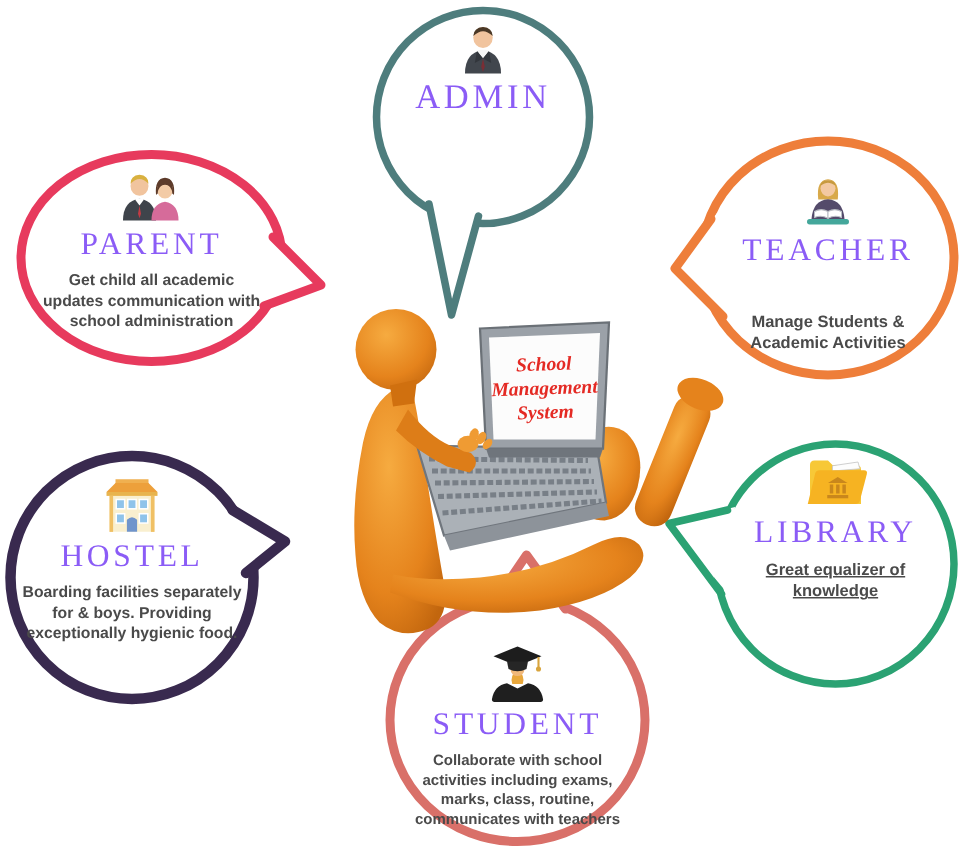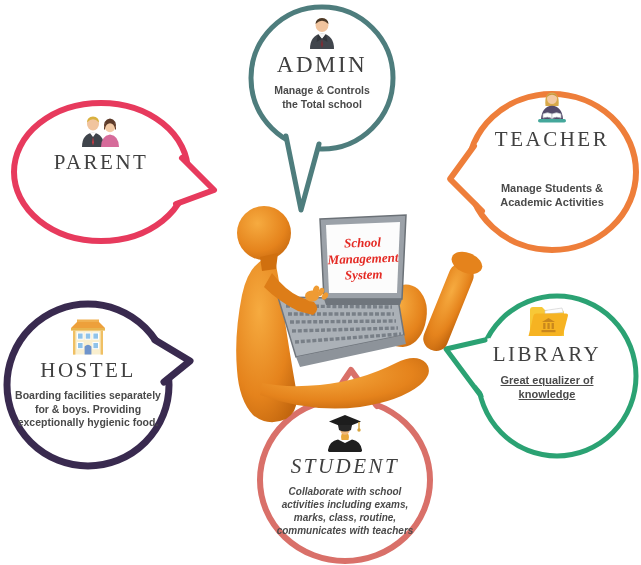--- a/index.html
+++ b/index.html
@@ -9,21 +9,21 @@
     font-family:"Liberation Sans",sans-serif;
   }
   .stage{position:absolute;inset:0;width:641px;height:565px;}
   svg.bubbles{position:absolute;left:0;top:0;}
   .bubble-content{
     position:absolute;text-align:center;color:#4b4b4b;
   }
   .bubble-icon{display:block;margin:0 auto 2px auto;}
   .bubble-title{
     font-family:"Liberation Serif",serif;
-    font-size:21px;letter-spacing:2.5px;color:#404040;
+    font-size:21px;letter-spacing:2.5px;color:#8b5cf6;
     margin:2px 0 6px 0;font-weight:normal;white-space:nowrap;
   }
   .bubble-title.big{font-size:23px;}
   .bubble-desc{
     font-size:10.5px;font-weight:bold;line-height:1.3;color:#4a4a4a;
     margin:0 auto;
   }
   .desc-sm{font-size:10px;}
   #figure-svg{position:absolute;left:220px;top:195px;}
 </style>
@@ -75,39 +75,39 @@
     <svg class="bubble-icon" width="36" height="34" viewBox="0 0 36 34">
       <ellipse cx="18" cy="9" rx="6.5" ry="7" fill="#f1c49e"></ellipse>
       <path d="M11.5,8 Q11.8,2.5 18,2 Q24.2,2.5 24.5,8 Q21,4.8 18,4.8 Q15,4.8 11.5,8 Z" fill="#4a3826"></path>
       <path d="M6,33 Q6,19 18,17.5 Q30,19 30,33 Z" fill="#41464d"></path>
       <path d="M14,18 L18,23 L22,18 L20,17.2 L16,17.2 Z" fill="#f5f5f5"></path>
       <path d="M14,18 L18,23 L12.5,26 Z" fill="#32363c"></path>
       <path d="M22,18 L18,23 L23.5,26 Z" fill="#32363c"></path>
       <path d="M18,23 L16.8,28.5 L18,32 L19.2,28.5 Z" fill="#7a2e35"></path>
     </svg>
     <div class="bubble-title big">ADMIN</div>
-    <div class="bubble-desc" style="width:102px;">Manage &amp; Controls the Total school</div>
   </div>
 
   <div class="bubble-content" style="left:20px;top:114px;width:162px;">
     <svg class="bubble-icon" width="48" height="34" viewBox="0 0 48 34">
       <ellipse cx="16" cy="10" rx="6" ry="6.5" fill="#f1c49e"></ellipse>
       <path d="M10,8.5 Q10,3 16,2.5 Q22,3 22,8.5 Q19,5.3 16,5.3 Q13,5.3 10,8.5 Z" fill="#d9b13f"></path>
       <path d="M5,33 Q5,20 16,18.5 Q27,20 27,33 Z" fill="#3f444b"></path>
       <path d="M13,19 L16,23 L19,19 L17.5,18.3 L14.5,18.3 Z" fill="#fff"></path>
       <path d="M16,23 L15,28.5 L16,31.5 L17,28.5 Z" fill="#c23b44"></path>
       <path d="M27,16 Q26,5 33,4.5 Q40,5 39,16 L36.5,13.5 Q36.3,8.8 33,8.8 Q29.7,8.8 29.5,13.5 Z" fill="#5d3b2a"></path>
       <ellipse cx="33" cy="12.5" rx="5.3" ry="5.8" fill="#f3cba6"></ellipse>
       <path d="M27.7,15.5 Q27,6 33,5.5 Q39,6 38.3,15.5 Q37,9.2 33,9.2 Q29,9.2 27.7,15.5 Z" fill="#5d3b2a"></path>
       <path d="M24,33 Q24,22 33,20.5 Q42,22 42,33 Z" fill="#d66b9a"></path>
     </svg>
     <div class="bubble-title">PARENT</div>
-  </div>
-
-  <div class="bubble-content" style="left:478px;top:89px;width:148px;text-align:center;">
+    <div class="bubble-desc" style="width:152px;">Get child all academic updates communication with school administration</div>
+  </div>
+
+  <div class="bubble-content" style="left:478px;top:116px;width:148px;text-align:center;">
     <svg class="bubble-icon" width="42" height="36" viewBox="0 0 42 36">
       <path d="M14.5,17 Q13,4 21,3.5 Q29,4 27.5,17 Z" fill="#d8a94a"></path>
       <ellipse cx="21" cy="9.5" rx="5" ry="5.5" fill="#f3c9a2"></ellipse>
       <path d="M15.8,8 Q16.3,4.2 21,4.2 Q25.7,4.2 26.2,8 Q23,5.8 21,5.8 Q19,5.8 15.8,8 Z" fill="#c79a3f"></path>
       <path d="M10,30 Q11,17.5 21,16.8 Q31,17.5 32,30 Z" fill="#544b6b"></path>
       <path d="M12,25 Q16.5,22.5 21,25 L21,29.5 Q16.5,27 12,29 Z" fill="#ffffff" stroke="#b9bdc4" stroke-width="0.7"></path>
       <path d="M30,25 Q25.5,22.5 21,25 L21,29.5 Q25.5,27 30,29 Z" fill="#ffffff" stroke="#b9bdc4" stroke-width="0.7"></path>
       <rect x="7" y="30" width="28" height="3.6" rx="1.8" fill="#44a79b"></rect>
     </svg>
     <div class="bubble-title">TEACHER</div>
@@ -126,36 +126,36 @@
       <rect x="18.2" y="15" width="5.6" height="6.2" fill="#8fc3ea" stroke="#ffffff" stroke-width="1"></rect>
       <rect x="25.9" y="15" width="5.6" height="6.2" fill="#8fc3ea" stroke="#ffffff" stroke-width="1"></rect>
       <rect x="10.5" y="24.5" width="5.6" height="6.2" fill="#8fc3ea" stroke="#ffffff" stroke-width="1"></rect>
       <rect x="25.9" y="24.5" width="5.6" height="6.2" fill="#8fc3ea" stroke="#ffffff" stroke-width="1"></rect>
       <path d="M17.6,36.5 L17.6,28.5 Q21,25 24.4,28.5 L24.4,36.5 Z" fill="#6f94cc"></path>
     </svg>
     <div class="bubble-title">HOSTEL</div>
     <div class="bubble-desc" style="width:146px;">Boarding facilities separately for &amp; boys. Providing exceptionally hygienic food.</div>
   </div>
 
-  <div class="bubble-content" style="left:480px;top:302px;width:134px;">
+  <div class="bubble-content" style="left:490px;top:302px;width:134px;">
     <svg class="bubble-icon" width="44" height="38" viewBox="0 0 44 38">
       <path d="M5,34 L5,8 Q5,5 8,5 L17,5 L20,8 L36,8 Q39,8 39,11 L39,34 Z" fill="#f7c837"></path>
       <path d="M20,8.5 L37,6 L38.2,10.5 L20,12 Z" fill="#fdfdfd" stroke="#c9c9c9" stroke-width="0.6"></path>
       <path d="M3.5,34 L8.5,13.5 Q9,11.5 11.5,11.5 L41,11.5 Q43.5,11.5 42.9,14 L38.2,32 Q37.6,34 35,34 Z" fill="#f6b322"></path>
       <path d="M17,20 L23.5,16 L30,20 Z" fill="#c9871c"></path>
       <rect x="18.2" y="21" width="2.3" height="6" fill="#c9871c"></rect>
       <rect x="22.4" y="21" width="2.3" height="6" fill="#c9871c"></rect>
       <rect x="26.6" y="21" width="2.3" height="6" fill="#c9871c"></rect>
       <rect x="16.5" y="28" width="14" height="2.2" fill="#c9871c"></rect>
     </svg>
     <div class="bubble-title">LIBRARY</div>
     <div class="bubble-desc" style="width:110px;font-size:11px;text-decoration:underline;">Great equalizer of knowledge</div>
   </div>
 
-  <div class="bubble-content" style="left:268px;top:412px;width:154px;font-style:italic;">
+  <div class="bubble-content" style="left:268px;top:428px;width:154px;">
     <svg class="bubble-icon" width="44" height="40" viewBox="0 0 44 40">
       <path d="M22,17.5 Q27.5,23 25.5,28 L18.5,28 Q16.5,23 22,17.5 Z" fill="#e9a83c"></path>
       <ellipse cx="22" cy="18.5" rx="4.6" ry="4.2" fill="#f0b87a"></ellipse>
       <path d="M6,9.5 L22,3 L38,9.5 L22,16 Z" fill="#1d1d1d"></path>
       <path d="M15,13 L29,13 L28,18 Q22,21 16,18 Z" fill="#262626"></path>
       <path d="M36,10 L36,17" stroke="#d8a43c" stroke-width="1.4"></path>
       <circle cx="36" cy="18" r="1.7" fill="#d8a43c"></circle>
       <path d="M5,38 Q6.5,29 15,27.5 L22,31 L29,27.5 Q37.5,29 39,38 Q39.4,40 36.5,40 L7.5,40 Q4.6,40 5,38 Z" fill="#1f1f1f"></path>
     </svg>
     <div class="bubble-title">STUDENT</div>

